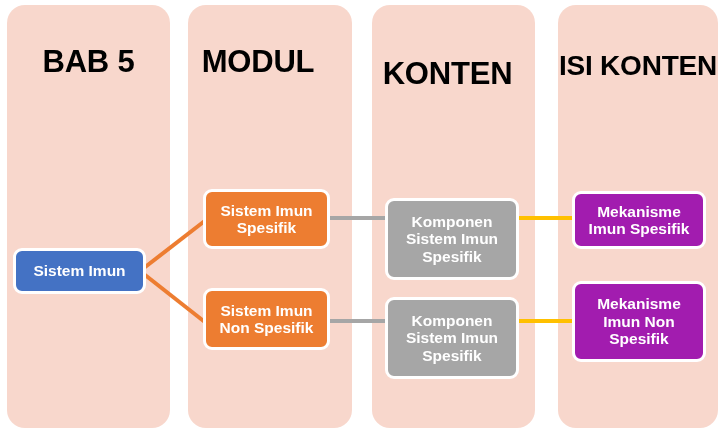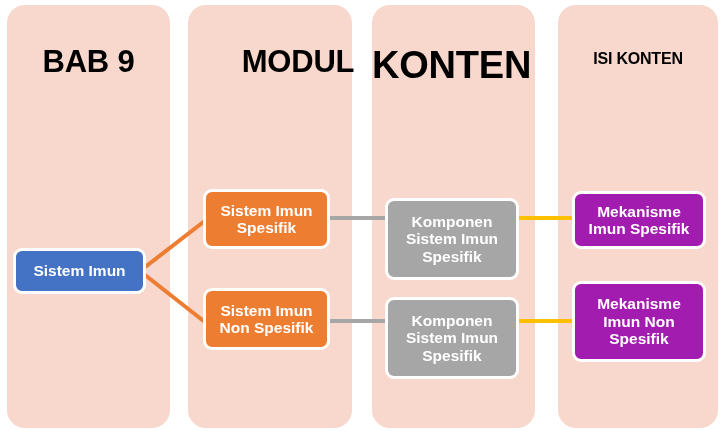--- a/index.html
+++ b/index.html
@@ -69,24 +69,24 @@
 </head>
 <body>
 
 <div id="canvas">
 
   <div class="panel" style="left:7px; top:5px; width:163px; height:423px;"></div>
   <div class="panel" style="left:188px; top:5px; width:164px; height:423px;"></div>
   <div class="panel" style="left:372px; top:5px; width:163px; height:423px;"></div>
   <div class="panel" style="left:558px; top:5px; width:160px; height:423px;"></div>
 
-  <div class="panel-title" style="left:7px; width:163px; top:44px; font-size:31px;">BAB 9</div>
-  <div class="panel-title" style="left:188px; width:164px; top:44px; font-size:31px;padding-left:28px;">MODUL</div>
-  <div class="panel-title" style="left:372px; width:151px; top:44px; font-size:38px;">KONTEN</div>
-  <div class="panel-title" style="left:558px; width:160px; top:50px; font-size:16px;">ISI KONTEN</div>
+  <div class="panel-title" style="left:7px; width:163px; top:44px; font-size:31px;">BAB 5</div>
+  <div class="panel-title" style="left:176px; width:164px; top:44px; font-size:31px;">MODUL</div>
+  <div class="panel-title" style="left:372px; width:151px; top:56px; font-size:31px;">KONTEN</div>
+  <div class="panel-title" style="left:558px; width:160px; top:50px; font-size:28px;">ISI KONTEN</div>
 
   <svg class="conn-svg" width="720" height="431">
     <line x1="140" y1="271" x2="215" y2="213" stroke="#ed7d31" stroke-width="4"></line>
     <line x1="140" y1="271" x2="215" y2="330" stroke="#ed7d31" stroke-width="4"></line>
   </svg>
 
   <div class="conn conn-h conn-gray" style="left:330px; top:216px; width:70px;"></div>
   <div class="conn conn-h conn-gray" style="left:330px; top:319px; width:70px;"></div>
 
   <div class="conn conn-h conn-yellow" style="left:512px; top:216px; width:72px;"></div>

